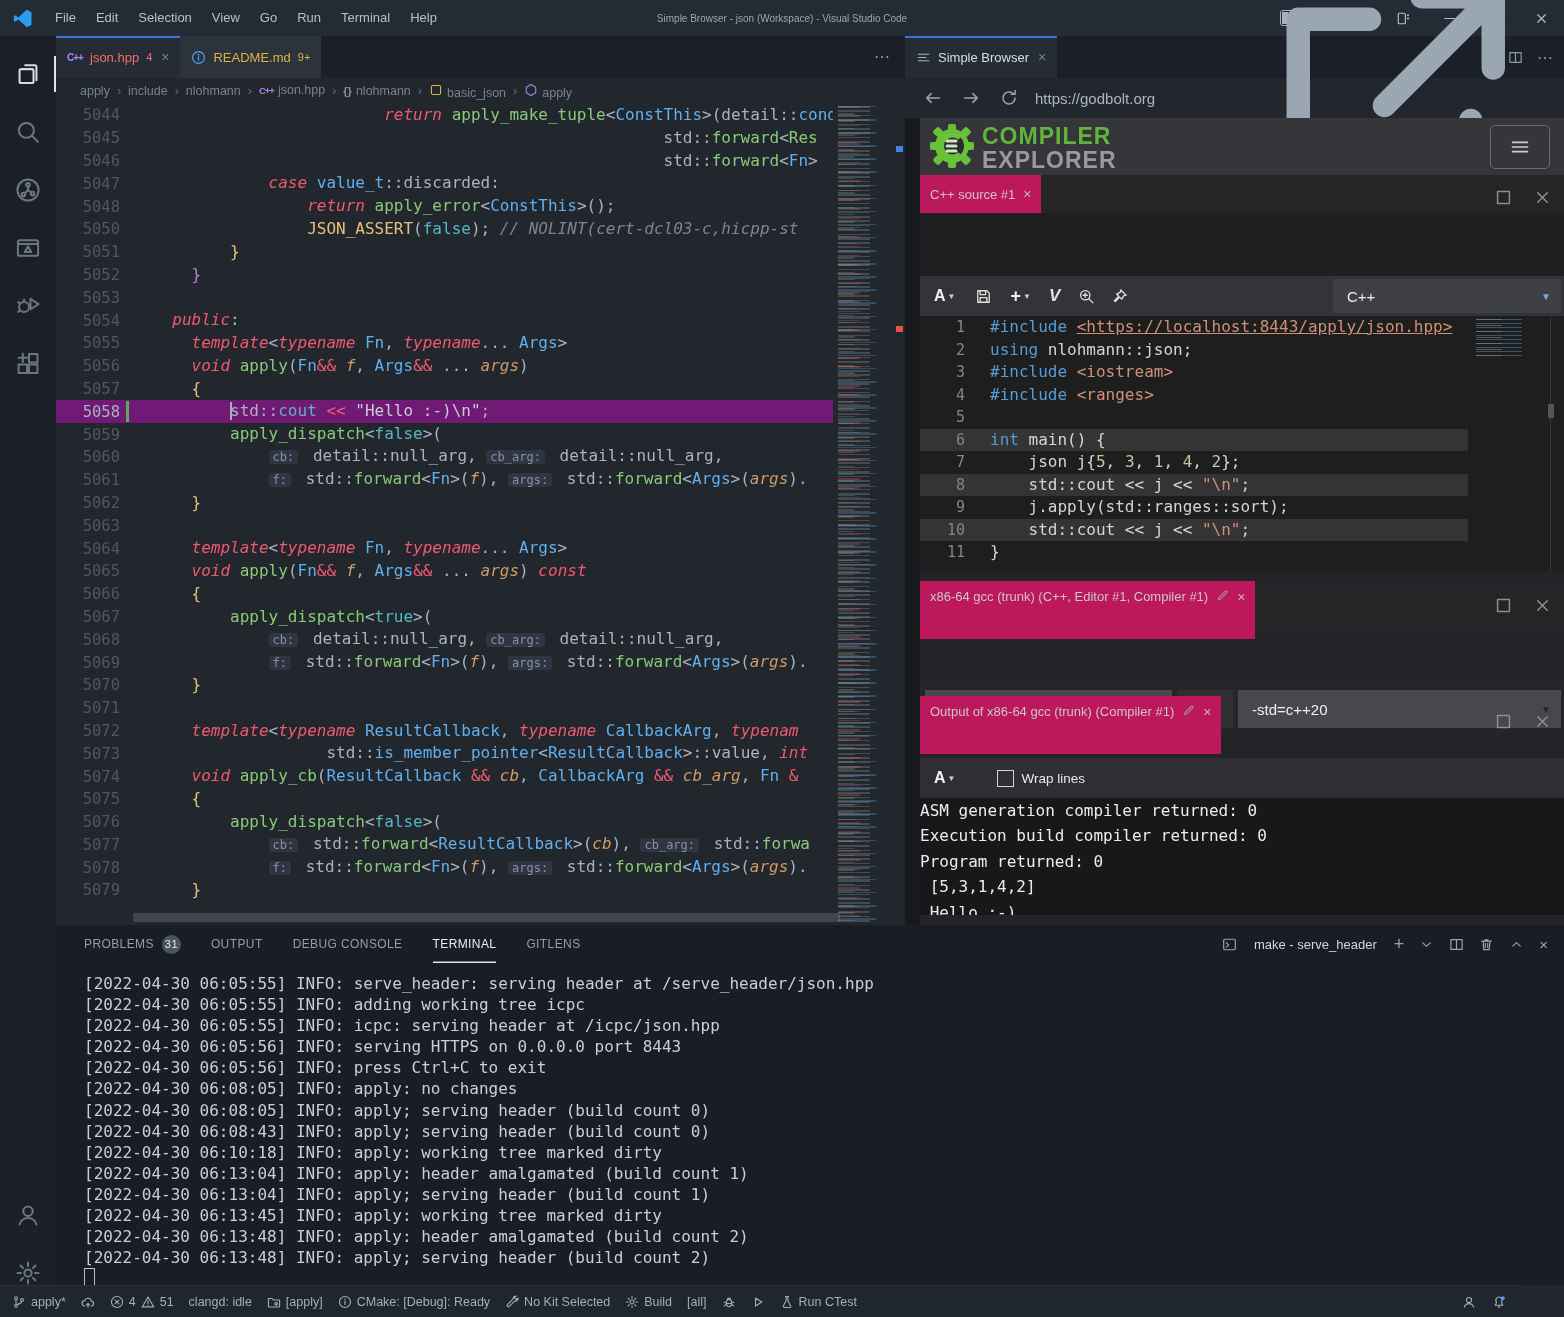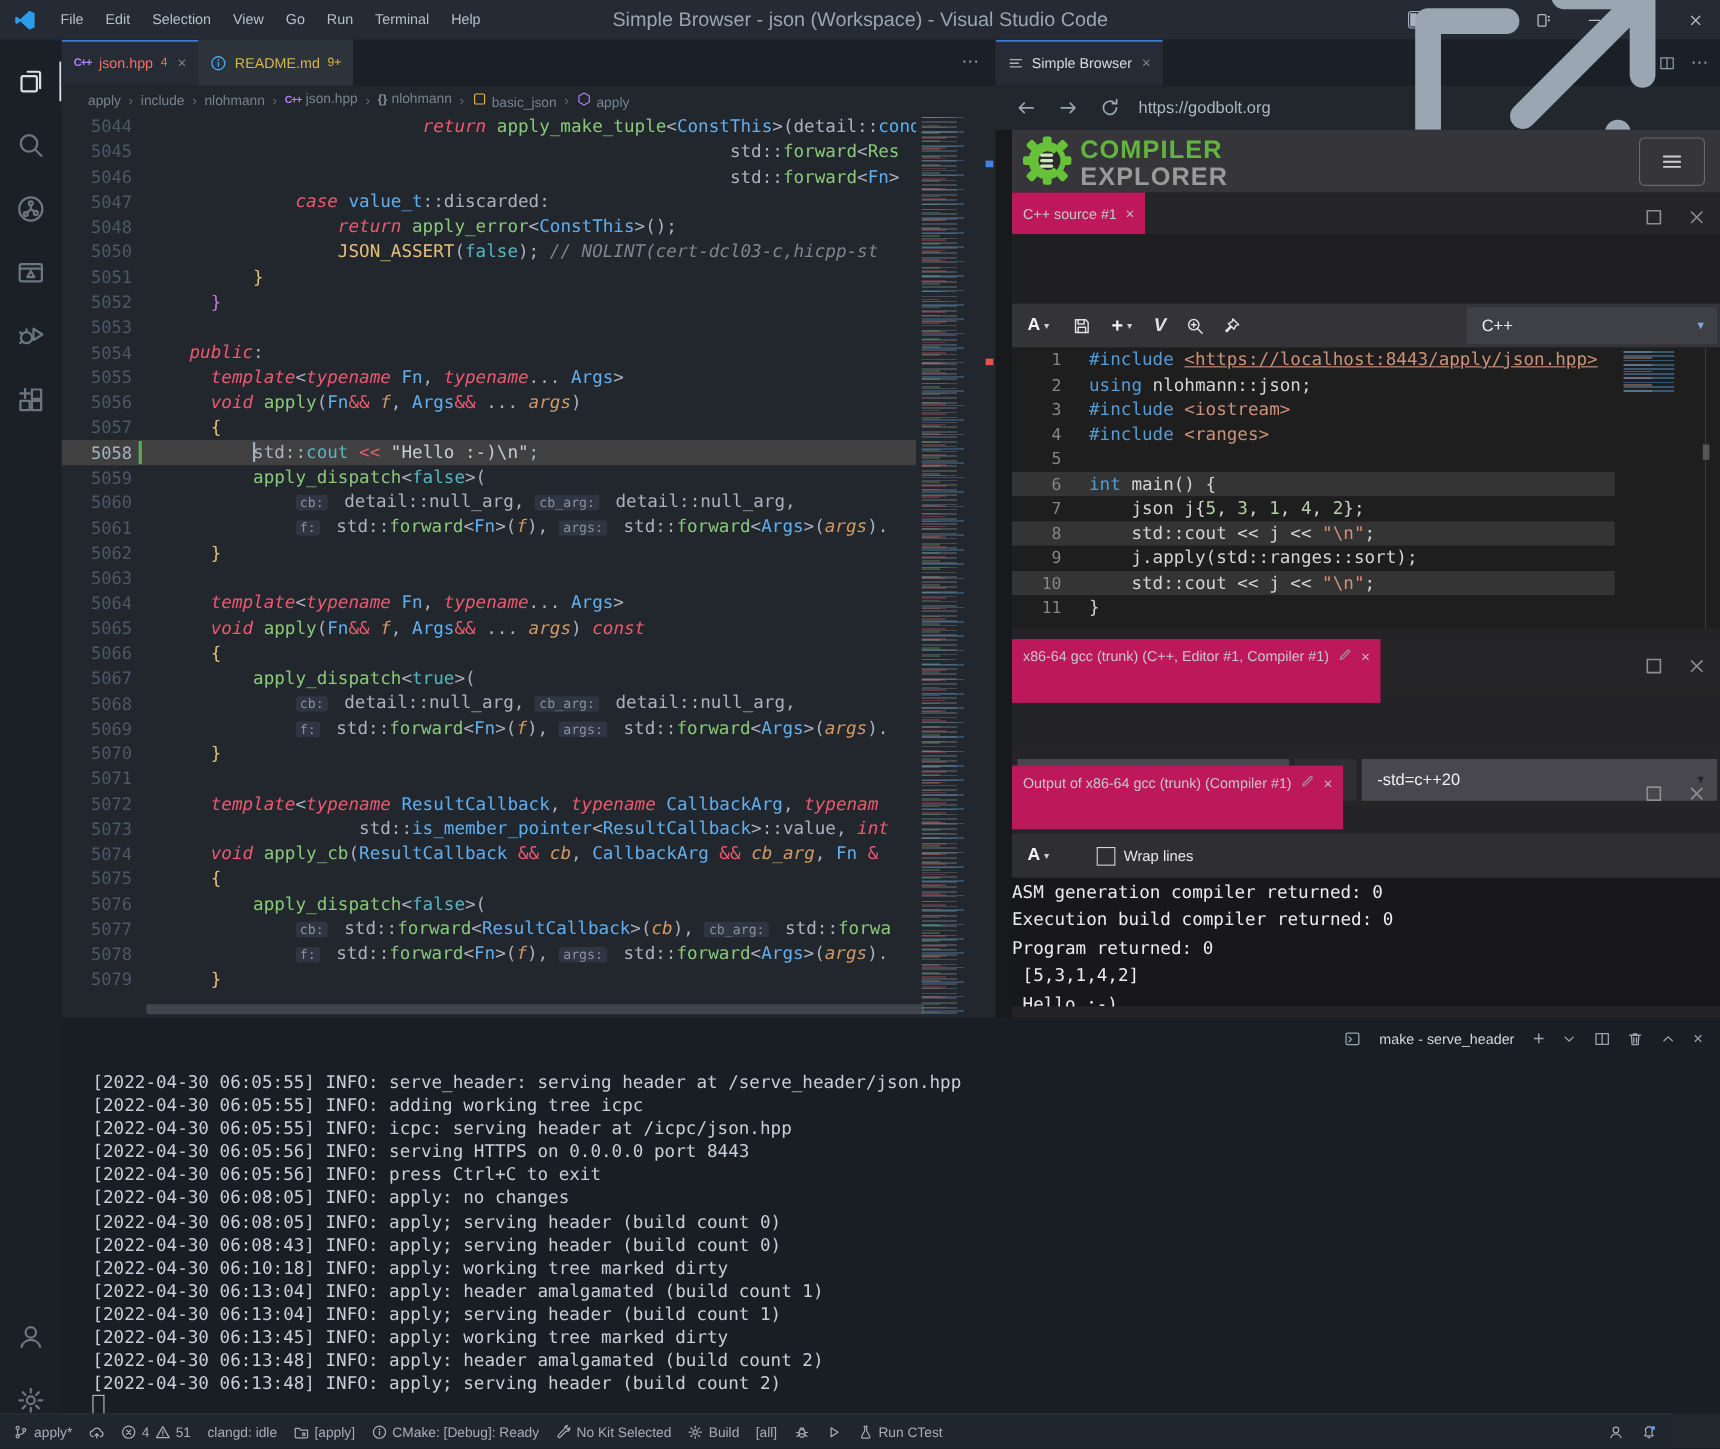--- a/index.html
+++ b/index.html
@@ -8,21 +8,21 @@
   .abs{position:absolute;}
   svg{display:block;}
   .ic{display:inline-flex;align-items:center;justify-content:center;}
   .ic svg{width:100%;height:100%;fill:none;stroke:currentColor;stroke-width:1.25;stroke-linecap:round;stroke-linejoin:round;}
 
   
   .titlebar{position:absolute;left:0;top:0;width:1564px;height:36px;background:#252b34;display:flex;align-items:center;}
   .vslogo{width:20px;height:20px;margin-left:13px;}
   .menubar{display:flex;margin-left:12px;}
   .menu-item{padding:0 10px;font-size:13px;line-height:36px;color:#b4c0cc;cursor:default;}
-  .wtitle{position:absolute;left:50%;transform:translateX(-50%);font-size:18px;color:#9aa5b3;white-space:nowrap;}
+  .wtitle{position:absolute;left:50%;transform:translateX(-50%);font-size:10px;color:#9aa5b3;white-space:nowrap;}
   .wctrls{position:absolute;right:0;top:0;height:36px;display:flex;align-items:center;}
   .lt{width:19px;height:14px;border:1.5px solid #a9b3bf;border-radius:3px;position:relative;margin:0 4px;}
   .lt i{position:absolute;background:#a9b3bf;}
   .lt.l i{left:1px;top:1px;bottom:1px;width:6px;}
   .lt.b i{left:1px;right:1px;bottom:1px;height:5px;}
   .lt.r i{right:1px;top:1px;bottom:1px;width:6px;}
   .vsep{width:1px;height:16px;background:#3a424d;margin:0 8px;}
   .wbtn{width:46px;height:36px;display:flex;align-items:center;justify-content:center;color:#b6bfc9;}
   .wbtn .ic{width:15px;height:15px;}
 
@@ -51,21 +51,21 @@
   .bc-sep{margin:0 4px;color:#636e7b;}
   .bc-ic{margin-right:4px;display:inline-flex;width:14px;height:14px;}
   .bc-ic svg{width:14px;height:14px;fill:none;stroke:currentColor;stroke-width:1.2;}
   .bc-cpp{color:#b083f0;font-weight:bold;font-size:9.5px;letter-spacing:-1px;width:auto;}
   .bc-braces{color:#8b949e;font-weight:bold;font-size:11px;width:auto;}
   .bc-class{color:#e3b341;}
   .bc-method{color:#b083f0;}
 
   .erows{position:absolute;left:0;top:68px;right:72px;height:821px;overflow:hidden;}
   .erow{height:22.8px;display:flex;align-items:center;position:relative;white-space:pre;overflow:hidden;}
-  .erow.hl{background:#404040;align-items:center;}
+  .erow.hl{background:#701a75;align-items:center;}
   .ln{flex:none;width:64px;text-align:right;font:15.5px "DejaVu Sans Mono",monospace;color:#4d5766;}
   .erow.hl .ln{color:#a7b3c2;}
   .gitbar{position:absolute;left:70px;top:1px;bottom:1px;width:3px;background:#57ab5a;}
   .lc{flex:none;font:16px/22.8px "DejaVu Sans Mono",monospace;padding-left:33px;white-space:pre;color:#abb2bf;}
   .caret{display:inline-block;width:2px;height:18px;background:#9fb0c0;vertical-align:text-bottom;margin-right:-2px;}
   .tk-k{color:#ef596f;font-style:italic;}
   .tk-f{color:#89ca78;}
   .tk-y{color:#e5c07b;}
   .tk-ty{color:#61afef;}
   .tk-v{color:#d19a66;font-style:italic;}
@@ -631,20 +631,38 @@
           <div class="outline">ASM generation compiler returned: 0</div>
           <div class="outline">Execution build compiler returned: 0</div>
           <div class="outline">Program returned: 0</div>
           <div class="outline"> [5,3,1,4,2]</div>
           <div class="outline"> Hello :-)</div>
         </div>
     </div>
   </div>
 
   <div class="panel">
+    <div class="ptabs" id="ptabs">
+        <span class="ptabitem">
+          <span>PROBLEMS</span>
+          <span class="pbadge">31</span>
+        </span>
+        <span class="ptabitem">
+          <span>OUTPUT</span>
+        </span>
+        <span class="ptabitem">
+          <span>DEBUG CONSOLE</span>
+        </span>
+        <span class="ptabitem on">
+          <span>TERMINAL</span>
+        </span>
+        <span class="ptabitem">
+          <span>GITLENS</span>
+        </span>
+      </div>
     <div class="pactions">
       <span class="ic">
           <svg viewBox="0 0 16 16" fill="none" stroke="currentColor" stroke-width="1.25" stroke-linecap="round" stroke-linejoin="round">
             <rect x="1.8" y="2.4" width="12.4" height="11.2" rx="1.4"></rect>
             <path d="M4.6 6l2.6 2.4-2.6 2.4"></path>
           </svg>
         </span>
       <span class="ttl">make - serve_header</span>
       <span style="font-size:18px">+</span>
       <span class="ic">

